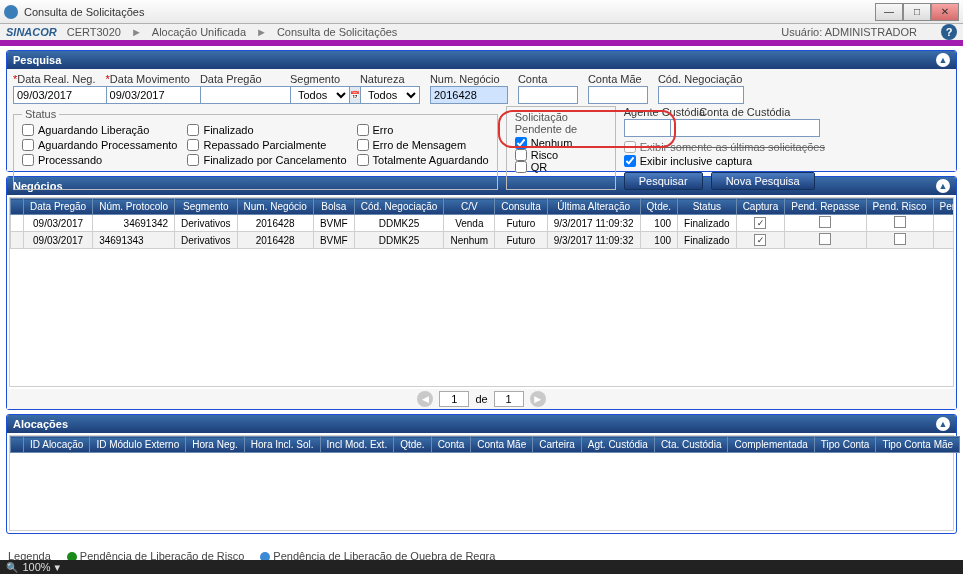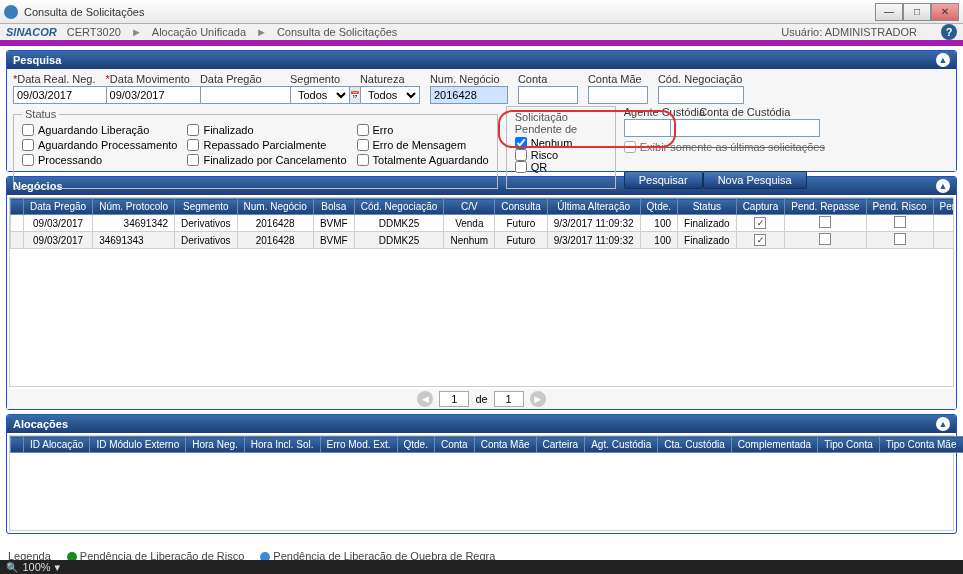--- a/index.html
+++ b/index.html
@@ -214,21 +214,25 @@
             </div>
           <div class="fld" style="width:86px;align-items:center;">
               <label>Conta de Custódia</label>
             <input style="">
             </div>
         </div>
         <label class="chk" style="margin-top:2px; text-decoration:line-through; opacity:.6;">
             <input type="checkbox" style="">
             <span>Exibir somente as últimas solicitações</span>
           </label>
-        <div style="display:flex; margin-top:16px;">
+        <label class="chk">
+            <input type="checkbox" checked="" style="">
+            <span>Exibir inclusive captura</span>
+          </label>
+        <div style="display:flex; gap:8px; margin-top:3px;">
           <button class="btn">Pesquisar</button>
           <button class="btn">Nova Pesquisa</button>
         </div>
       </div>
     </div>
   </div>
 </div>
 
 <div class="highlight"></div>
 
@@ -315,21 +319,21 @@
   </div>
   <div class="alocbody">
     <table class="grid">
       <thead>
           <tr>
         <th style="width:16px;"></th>
         <th>ID Alocação</th>
         <th>ID Módulo Externo</th>
         <th>Hora Neg.</th>
         <th>Hora Incl. Sol.</th>
-        <th>Erro Mod. Ext.</th>
+        <th>Incl Mod. Ext.</th>
         <th>Qtde.</th>
         <th>Conta</th>
         <th>Conta Mãe</th>
         <th>Carteira</th>
         <th>Agt. Custódia</th>
         <th>Cta. Custódia</th>
         <th>Complementada</th>
         <th>Tipo Conta</th>
         <th>Tipo Conta Mãe</th>
       </tr>

